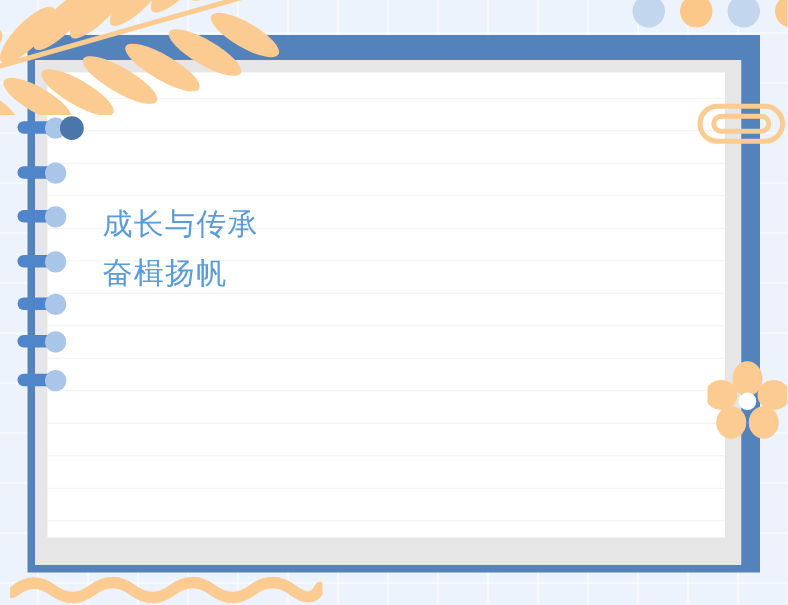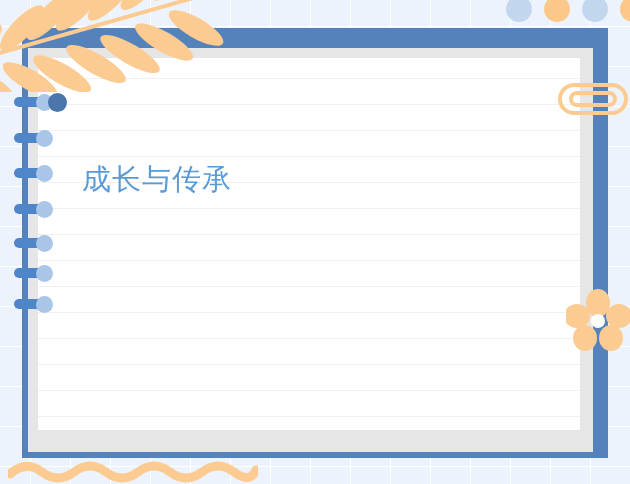--- a/index.html
+++ b/index.html
@@ -67,21 +67,21 @@
   }
   
   .title-block {
     position: absolute;
     left: 82px;
     top: 160px;
     width: 420px;
     line-height: 39px;
   }
   .title-line {
-    font-size: 29px;
+    font-size: 24px;
     color: #5b9bd5;
     letter-spacing: 1px;
     white-space: nowrap;
     font-family: "DejaVu Sans", "Liberation Sans", sans-serif;
     font-weight: 400;
   }
   
   .ring {
     position: absolute;
     left: 14px;
@@ -173,20 +173,21 @@
   <div class="frame-blue"></div>
 
   <div class="frame-gray"></div>
 
   <div class="paper">
     <div class="paper-lines"></div>
   </div>
 
   <div class="title-block">
     <div class="title-line">成长与传承</div>
+    <div class="title-line">奋楫扬帆</div>
   </div>
 
   <div class="ring first" style="top:96px">
     <div class="bar"></div>
     <div class="circ"></div>
     <div class="dot-dark"></div>
   </div>
   <div class="ring" style="top:132px">
     <div class="bar"></div>
     <div class="circ"></div>

